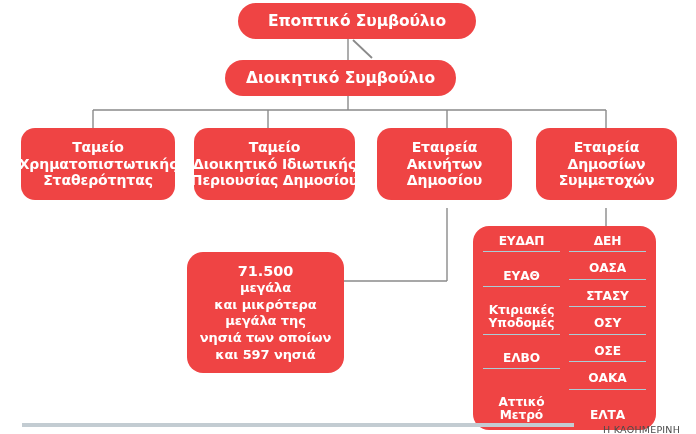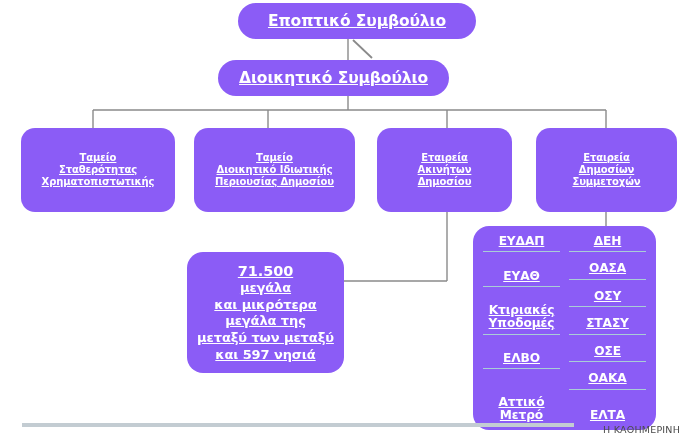--- a/index.html
+++ b/index.html
@@ -22,53 +22,52 @@
     position: absolute;
     left: 0; top: 0;
     width: 696px;
     height: 434px;
     pointer-events: none;
   }
   
   .node {
     position: absolute;
     box-sizing: border-box;
-    background: #8b5cf6;
+    background: #ef4444;
     color: #ffffff;
     border-radius: 16px;
     display: flex;
     flex-direction: column;
     align-items: center;
     justify-content: center;
     text-align: center;
     font-weight: bold;
     line-height: 1.18;
     letter-spacing: -0.1px;
-    text-decoration: underline;
   }
   .node .line { display: block; white-space: nowrap; }
 
   
   #node-supervisory {
     left: 238px; top: 3px; width: 238px; height: 36px;
     border-radius: 18px;
     font-size: 15.5px;
   }
   #node-board {
-    left: 218px; top: 60px; width: 231px; height: 36px;
+    left: 225px; top: 60px; width: 231px; height: 36px;
     border-radius: 18px;
     font-size: 15.5px;
     justify-content: center;
   }
 
   
   .node.tier2 {
     top: 128px;
-    height: 84px;
-    font-size: 10px;
+    height: 72px;
+    font-size: 14px;
     border-radius: 14px;
     padding: 0 6px;
   }
   #node-fund-stability   { left: 21px;  width: 154px; }
   #node-fund-assets      { left: 194px; width: 161px; }
   #node-company-realestate { left: 377px; width: 135px; }
   #node-company-holdings { left: 536px; width: 141px; }
 
   
   #node-fact {
@@ -155,22 +154,22 @@
   <div class="node" id="node-supervisory">
     <span class="line">Εποπτικό Συμβούλιο</span>
   </div>
 
   <div class="node" id="node-board">
     <span class="line">Διοικητικό Συμβούλιο</span>
   </div>
 
   <div class="node tier2" id="node-fund-stability">
     <span class="line">Ταμείο</span>
+    <span class="line">Χρηματοπιστωτικής</span>
     <span class="line">Σταθερότητας</span>
-    <span class="line">Χρηματοπιστωτικής</span>
   </div>
 
   <div class="node tier2" id="node-fund-assets">
     <span class="line">Ταμείο</span>
     <span class="line">Διοικητικό Ιδιωτικής</span>
     <span class="line">Περιουσίας Δημοσίου</span>
   </div>
 
   <div class="node tier2" id="node-company-realestate">
     <span class="line">Εταιρεία</span>
@@ -182,37 +181,37 @@
     <span class="line">Εταιρεία</span>
     <span class="line">Δημοσίων</span>
     <span class="line">Συμμετοχών</span>
   </div>
 
   <div class="node" id="node-fact">
     <span class="line big">71.500</span>
     <span class="line">μεγάλα</span>
     <span class="line">και μικρότερα</span>
     <span class="line">μεγάλα της</span>
-    <span class="line">μεταξύ των μεταξύ</span>
+    <span class="line">νησιά των οποίων</span>
     <span class="line">και 597 νησιά</span>
   </div>
 
   <div class="node" id="node-subsidiaries">
     <div class="sub-col" id="sub-col-left">
         <div class="sub-item"><span>ΕΥΔΑΠ</span></div>
         <div class="sub-item"><span>ΕΥΑΘ</span></div>
         <div class="sub-item"><span>Κτιριακές</span><span class="l2">Υποδομές</span></div>
         <div class="sub-item"><span>ΕΛΒΟ</span></div>
         <div class="sub-item"><span>Αττικό</span><span class="l2">Μετρό</span></div>
       </div>
     <div class="sub-col" id="sub-col-right">
         <div class="sub-item"><span>ΔΕΗ</span></div>
         <div class="sub-item"><span>ΟΑΣΑ</span></div>
+        <div class="sub-item"><span>ΣΤΑΣΥ</span></div>
         <div class="sub-item"><span>ΟΣΥ</span></div>
-        <div class="sub-item"><span>ΣΤΑΣΥ</span></div>
         <div class="sub-item"><span>ΟΣΕ</span></div>
         <div class="sub-item"><span>ΟΑΚΑ</span></div>
         <div class="sub-item"><span>ΕΛΤΑ</span></div>
       </div>
   </div>
 
   <div id="footer-rule"></div>
   <div id="footer-credit">Η ΚΑΘΗΜΕΡΙΝΗ</div>
 
 </div>

